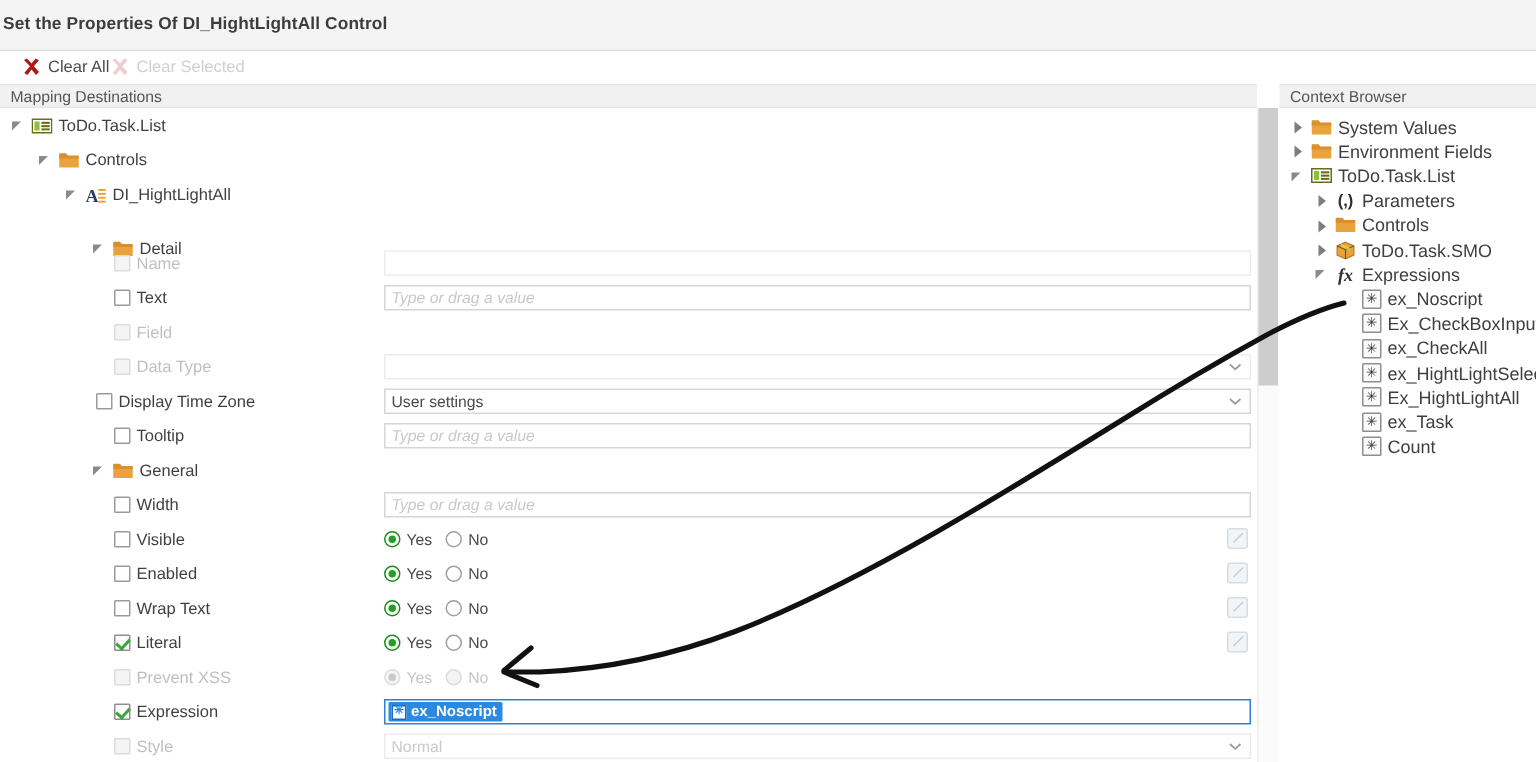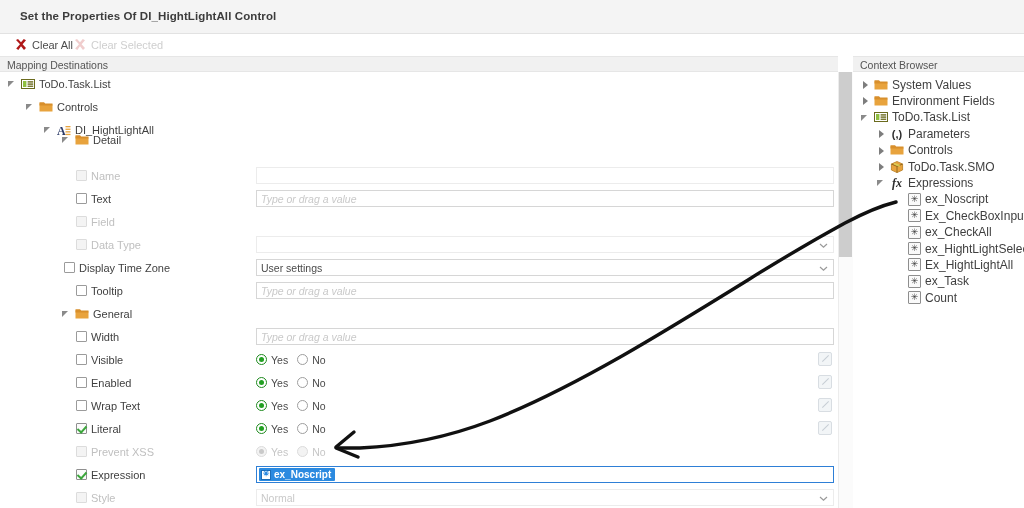--- a/index.html
+++ b/index.html
@@ -21,21 +21,21 @@
 
   
   .titlebar {
     position: absolute; left: 0; top: 0;
     width: 1024px; height: 34px;
     background: #f4f4f4;
     border-bottom: 1px solid #e2e2e2;
     box-sizing: border-box;
   }
   .titlebar .title {
-    position: absolute; left: 20px; top: 10px;
+    position: absolute; left: 2px; top: 10px;
     font-size: 11.5px; color: #3c3c3c; font-weight: 600;
     letter-spacing: .1px;
     white-space: nowrap;
     text-align: right;
   }
 
   
   .toolbar {
     position: absolute; left: 0; top: 34px;
     width: 1024px; height: 22px;
@@ -328,21 +328,21 @@
             <span class="ico"><svg width="14" height="14" viewBox="0 0 14 14">
                 <text x="0" y="11.5" font-family="Liberation Serif, serif" font-size="12" font-weight="700" fill="#2b3a67">A</text>
                 <rect x="8.5" y="3" width="5" height="1.3" fill="#e8a33d"></rect>
                 <rect x="8.5" y="5.6" width="5" height="1.3" fill="#e8a33d"></rect>
                 <rect x="8.5" y="8.2" width="5" height="1.3" fill="#e8a33d"></rect>
                 <rect x="8.5" y="10.8" width="5" height="1.3" fill="#e8a33d"></rect>
               </svg></span>
             <span class="node-label">DI_HightLightAll</span>
           </div>
         </div>
-        <div class="row" style="top:56px">
+        <div class="row" style="top:82px">
           <div class="tree-node" style="left:62px">
             <span class="twisty open"></span>
             <span class="ico"><svg width="14" height="14" viewBox="0 0 14 14">
                 <path d="M0.5 3.2 L5 3.2 L6.2 4.6 L13.5 4.6 L13.5 11.6 L0.5 11.6 Z" fill="#e8a33d"></path>
                 <path d="M0.5 2.2 L5 2.2 L6.2 3.6 L13.5 3.6 L13.5 5.6 L0.5 5.6 Z" fill="#d88f2c"></path>
               </svg></span>
             <span class="node-label">Detail</span>
           </div>
         </div>
         <div class="row" style="top:92px">

